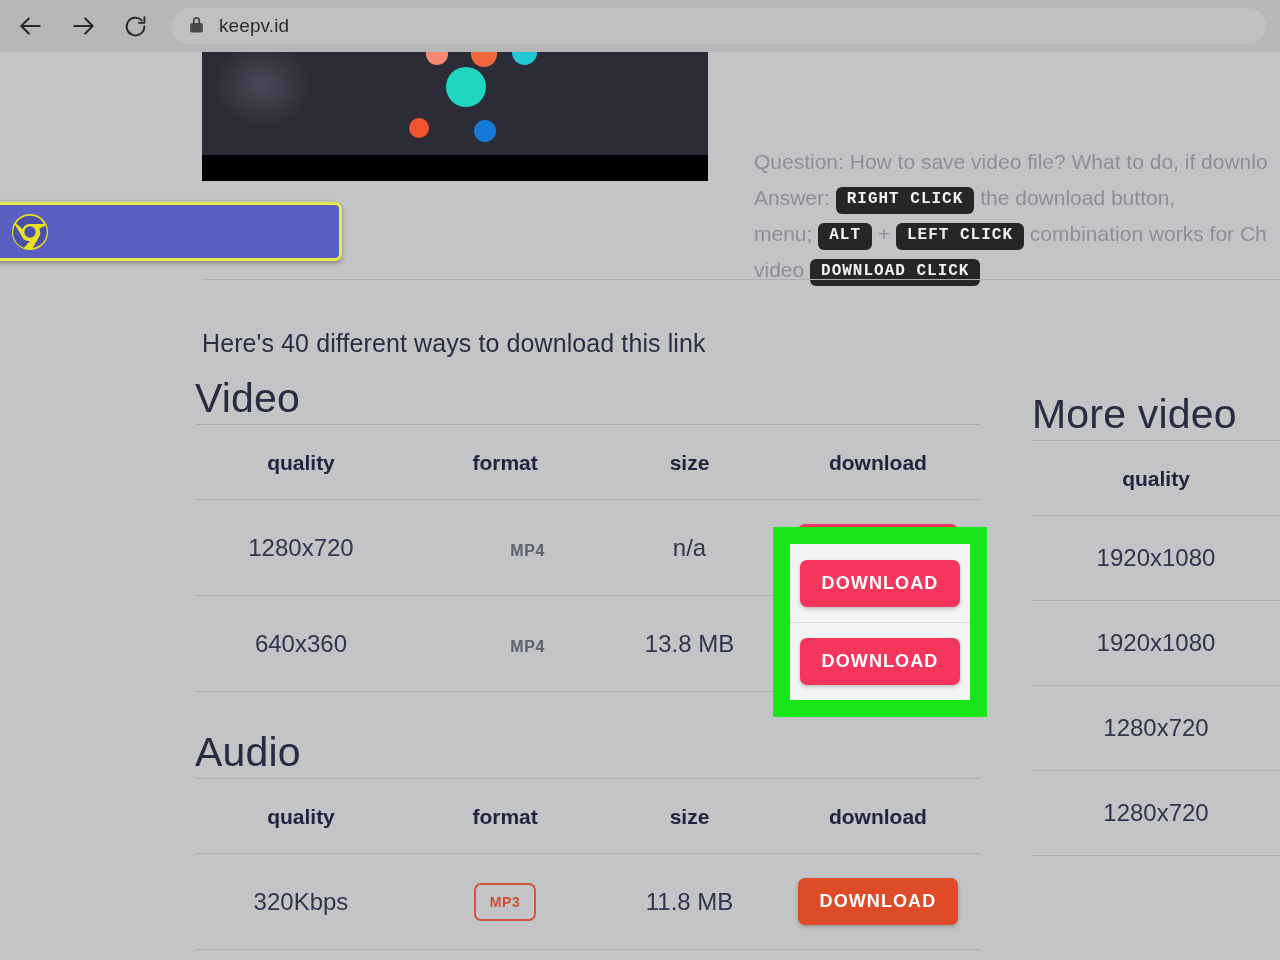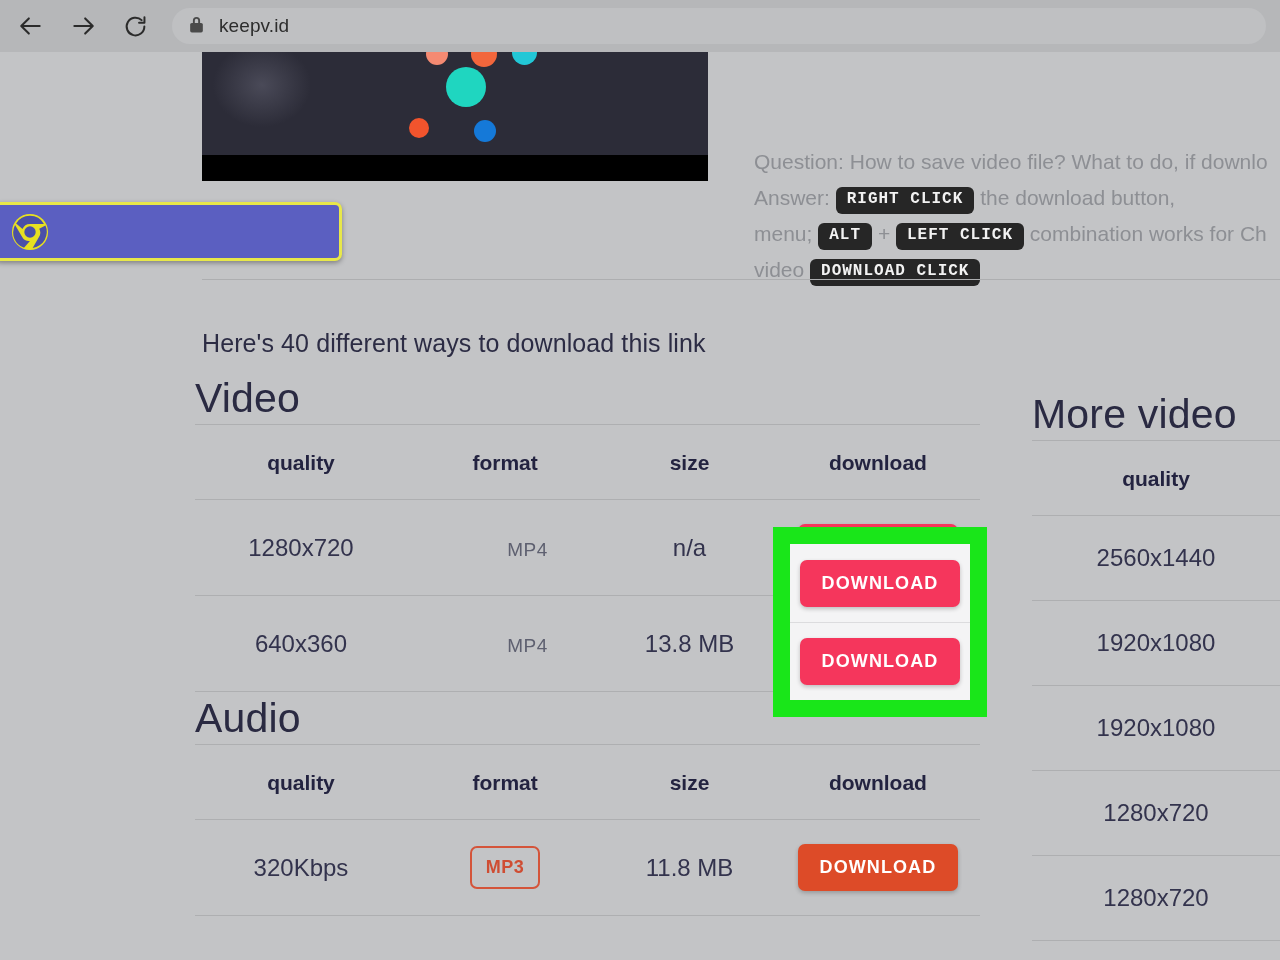--- a/index.html
+++ b/index.html
@@ -189,32 +189,32 @@
     font-size: 24px;
     color: #33334d;
     vertical-align: middle;
   }
   .c-quality { width: 27%; }
   .c-format  { width: 25%; }
   .c-size    { width: 22%; }
   .c-dl      { width: 26%; }
 
   .fmt-plain {
-    font-size: 19px;
-    font-weight: 400;
+    font-size: 16px;
+    font-weight: 700;
     color: #5e6070;
     letter-spacing: .6px;
     margin-left: 45px;
   }
   .fmt-badge {
     display: inline-block;
     border: 2px solid #d4543a;
     color: #cf4d33;
     border-radius: 7px;
-    font-size: 18px;
+    font-size: 14px;
     font-weight: 700;
     letter-spacing: .6px;
     padding: 9px 14px;
   }
 
   .btn-dl {
     display: inline-block;
     background: #f5365c;
     color: #fff;
     font-size: 18px;
@@ -397,21 +397,21 @@
             <span class="fmt-plain">MP4</span>
           </td>
           <td>13.8 MB</td>
           <td>
             <button class="btn-dl">DOWNLOAD</button>
           </td>
         </tr>
       </tbody>
     </table>
 
-    <div class="sec-title" style="">Audio</div>
+    <div class="sec-title" style="margin-top:34px;">Audio</div>
 
     <table class="dl">
       <colgroup>
         <col class="c-quality">
           <col class="c-format">
           <col class="c-size">
           <col class="c-dl">
       </colgroup>
       <thead>
         <tr>
@@ -438,23 +438,20 @@
 
   <div class="col-right">
     <div class="sec-title">More video</div>
     <table class="more">
       <thead>
         <tr>
           <th>quality</th>
         </tr>
       </thead>
       <tbody>
-        <tr>
-          <td>2560x1440</td>
-        </tr>
         <tr>
           <td>1920x1080</td>
         </tr>
         <tr>
           <td>1920x1080</td>
         </tr>
         <tr>
           <td>1280x720</td>
         </tr>
         <tr>

